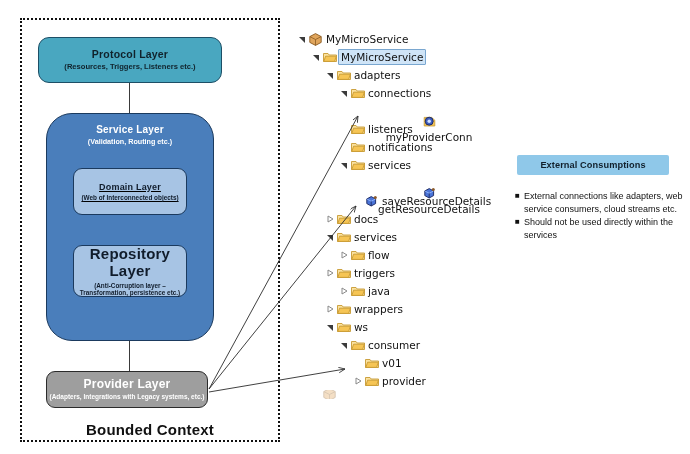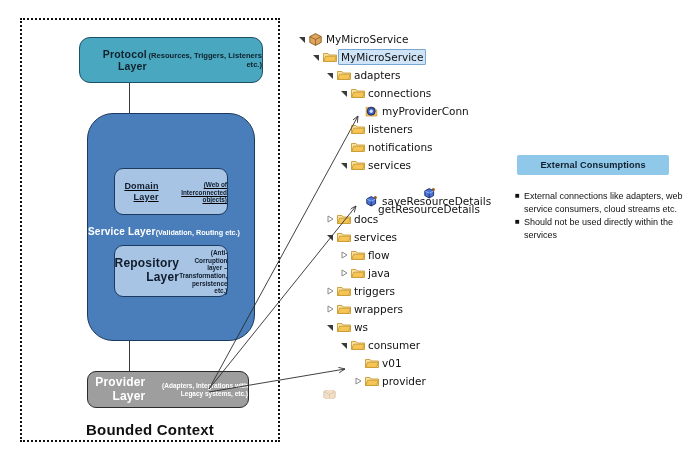--- a/index.html
+++ b/index.html
@@ -23,23 +23,22 @@
   .bc-label{
     position:absolute;left:20px;top:421px;width:260px;
     text-align:center;
     font-size:15px;font-weight:bold;color:#111;
     letter-spacing:.2px;
   }
 
   
   .layer{
     position:absolute;box-sizing:border-box;
-    display:flex;flex-direction:row;align-items:center;
-    text-align:right;
-    margin-left:41px;
+    display:flex;flex-direction:column;align-items:center;
+    text-align:center;
   }
   .layer .ttl{font-weight:bold;letter-spacing:.2px;line-height:1.15;}
   .layer .sub{line-height:1.18;}
 
   .protocol{
     left:38px;top:37px;width:184px;height:46px;
     background:#49A7C0;border:1.6px solid #1d4f66;border-radius:11px;
     justify-content:center;
   }
   .protocol .ttl{font-size:10.5px;color:#10222b;}
@@ -61,21 +60,21 @@
     text-decoration:underline;
   }
   .domain .ttl{font-size:9px;color:#101c2b;}
   .domain .sub{font-size:6.4px;color:#101c2b;font-weight:bold;margin-top:2px;}
 
   .repository{
     left:73px;top:245px;width:114px;height:52px;
     background:#A7C4E4;border:1.5px solid #1b3a5e;border-radius:9px;
     justify-content:center;
   }
-  .repository .ttl{font-size:12px;color:#101c2b;}
+  .repository .ttl{font-size:15px;color:#101c2b;}
   .repository .sub{font-size:6.4px;color:#101c2b;font-weight:bold;margin-top:2px;}
 
   .provider{
     left:46px;top:371px;width:162px;height:37px;
     background:#9E9E9E;border:1.8px solid #2b2b2b;border-radius:9px;
     justify-content:center;
   }
   .provider .ttl{font-size:12px;color:#ffffff;}
   .provider .sub{font-size:6.5px;color:#ffffff;font-weight:bold;margin-top:1px;}
 
@@ -219,21 +218,21 @@
           </svg>
         </span>
         <span class="ticon">
           <svg width="14" height="12" viewBox="0 0 14 12">
             <path d="M0.5,2.5 L5,2.5 L6.2,4 L13.5,4 L13.5,10.5 L0.5,10.5 Z" fill="#FBE2A0" stroke="#C79A33" stroke-width="0.9"></path>
             <path d="M2.6,5.2 L13.4,5.2 L11.6,10.4 L0.8,10.4 Z" fill="#F6C555" stroke="#C79A33" stroke-width="0.9"></path>
           </svg>
         </span>
         <span class="tlabel">connections</span>
       </div>
-      <div class="trow" style="padding-left: 56px;">
+      <div class="trow" style="padding-left: 56px; flex-direction: column;">
         <span class="twist"></span>
         <span class="ticon">
           <svg width="13" height="13" viewBox="0 0 13 13">
             <path d="M1.2,2.4 L8.6,2.4 L11.8,5.2 L11.8,11 L1.2,11 Z" fill="#F6C555" stroke="#C79A33" stroke-width="0.8"></path>
             <circle cx="6.2" cy="6.2" r="4" fill="#3f5fc0" stroke="#16235c" stroke-width="0.9"></circle>
             <circle cx="6.2" cy="6.2" r="1.7" fill="#cfe0ff"></circle>
           </svg>
         </span>
         <span class="tlabel">myProviderConn</span>
       </div>
@@ -330,47 +329,47 @@
           </svg>
         </span>
         <span class="ticon">
           <svg width="14" height="12" viewBox="0 0 14 12">
             <path d="M0.5,2.5 L5,2.5 L6.2,4 L13.5,4 L13.5,10.5 L0.5,10.5 Z" fill="#FBE2A0" stroke="#C79A33" stroke-width="0.9"></path>
             <path d="M2.6,5.2 L13.4,5.2 L11.6,10.4 L0.8,10.4 Z" fill="#F6C555" stroke="#C79A33" stroke-width="0.9"></path>
           </svg>
         </span>
         <span class="tlabel">flow</span>
       </div>
+      <div class="trow" style="padding-left: 28px;">
+        <span class="twist">
+          <svg width="8" height="8" viewBox="0 0 8 8">
+            <path d="M2,1 L7,4 L2,7 Z" fill="none" stroke="#8a8a8a" stroke-width="1"></path>
+          </svg>
+        </span>
+        <span class="ticon">
+          <svg width="14" height="12" viewBox="0 0 14 12">
+            <path d="M0.5,2.5 L5,2.5 L6.2,4 L13.5,4 L13.5,10.5 L0.5,10.5 Z" fill="#FBE2A0" stroke="#C79A33" stroke-width="0.9"></path>
+            <path d="M2.6,5.2 L13.4,5.2 L11.6,10.4 L0.8,10.4 Z" fill="#F6C555" stroke="#C79A33" stroke-width="0.9"></path>
+          </svg>
+        </span>
+        <span class="tlabel">triggers</span>
+      </div>
       <div class="trow" style="padding-left: 42px;">
         <span class="twist">
           <svg width="8" height="8" viewBox="0 0 8 8">
             <path d="M2,1 L7,4 L2,7 Z" fill="none" stroke="#8a8a8a" stroke-width="1"></path>
           </svg>
         </span>
         <span class="ticon">
           <svg width="14" height="12" viewBox="0 0 14 12">
             <path d="M0.5,2.5 L5,2.5 L6.2,4 L13.5,4 L13.5,10.5 L0.5,10.5 Z" fill="#FBE2A0" stroke="#C79A33" stroke-width="0.9"></path>
             <path d="M2.6,5.2 L13.4,5.2 L11.6,10.4 L0.8,10.4 Z" fill="#F6C555" stroke="#C79A33" stroke-width="0.9"></path>
           </svg>
         </span>
         <span class="tlabel">java</span>
-      </div>
-      <div class="trow" style="padding-left: 28px;">
-        <span class="twist">
-          <svg width="8" height="8" viewBox="0 0 8 8">
-            <path d="M2,1 L7,4 L2,7 Z" fill="none" stroke="#8a8a8a" stroke-width="1"></path>
-          </svg>
-        </span>
-        <span class="ticon">
-          <svg width="14" height="12" viewBox="0 0 14 12">
-            <path d="M0.5,2.5 L5,2.5 L6.2,4 L13.5,4 L13.5,10.5 L0.5,10.5 Z" fill="#FBE2A0" stroke="#C79A33" stroke-width="0.9"></path>
-            <path d="M2.6,5.2 L13.4,5.2 L11.6,10.4 L0.8,10.4 Z" fill="#F6C555" stroke="#C79A33" stroke-width="0.9"></path>
-          </svg>
-        </span>
-        <span class="tlabel">triggers</span>
       </div>
       <div class="trow" style="padding-left: 28px;">
         <span class="twist">
           <svg width="8" height="8" viewBox="0 0 8 8">
             <path d="M2,1 L7,4 L2,7 Z" fill="none" stroke="#8a8a8a" stroke-width="1"></path>
           </svg>
         </span>
         <span class="ticon">
           <svg width="14" height="12" viewBox="0 0 14 12">
             <path d="M0.5,2.5 L5,2.5 L6.2,4 L13.5,4 L13.5,10.5 L0.5,10.5 Z" fill="#FBE2A0" stroke="#C79A33" stroke-width="0.9"></path>

